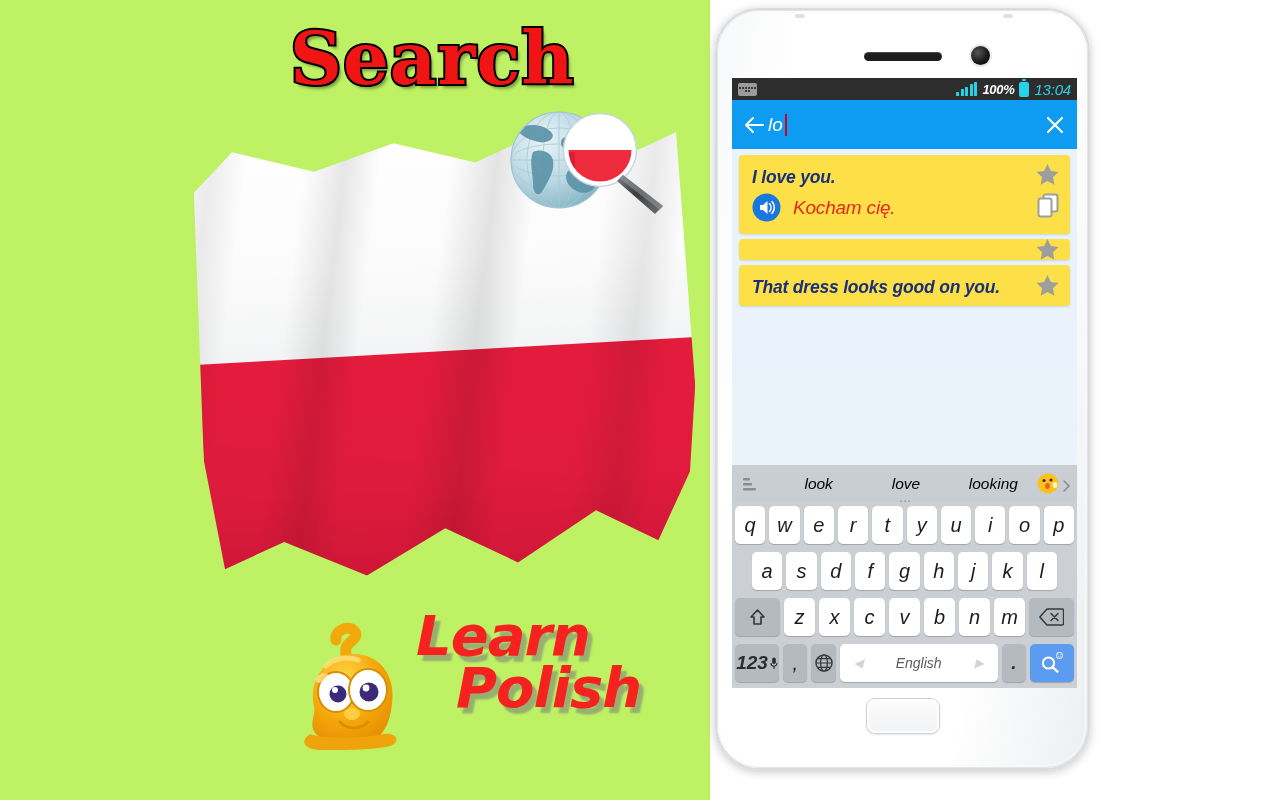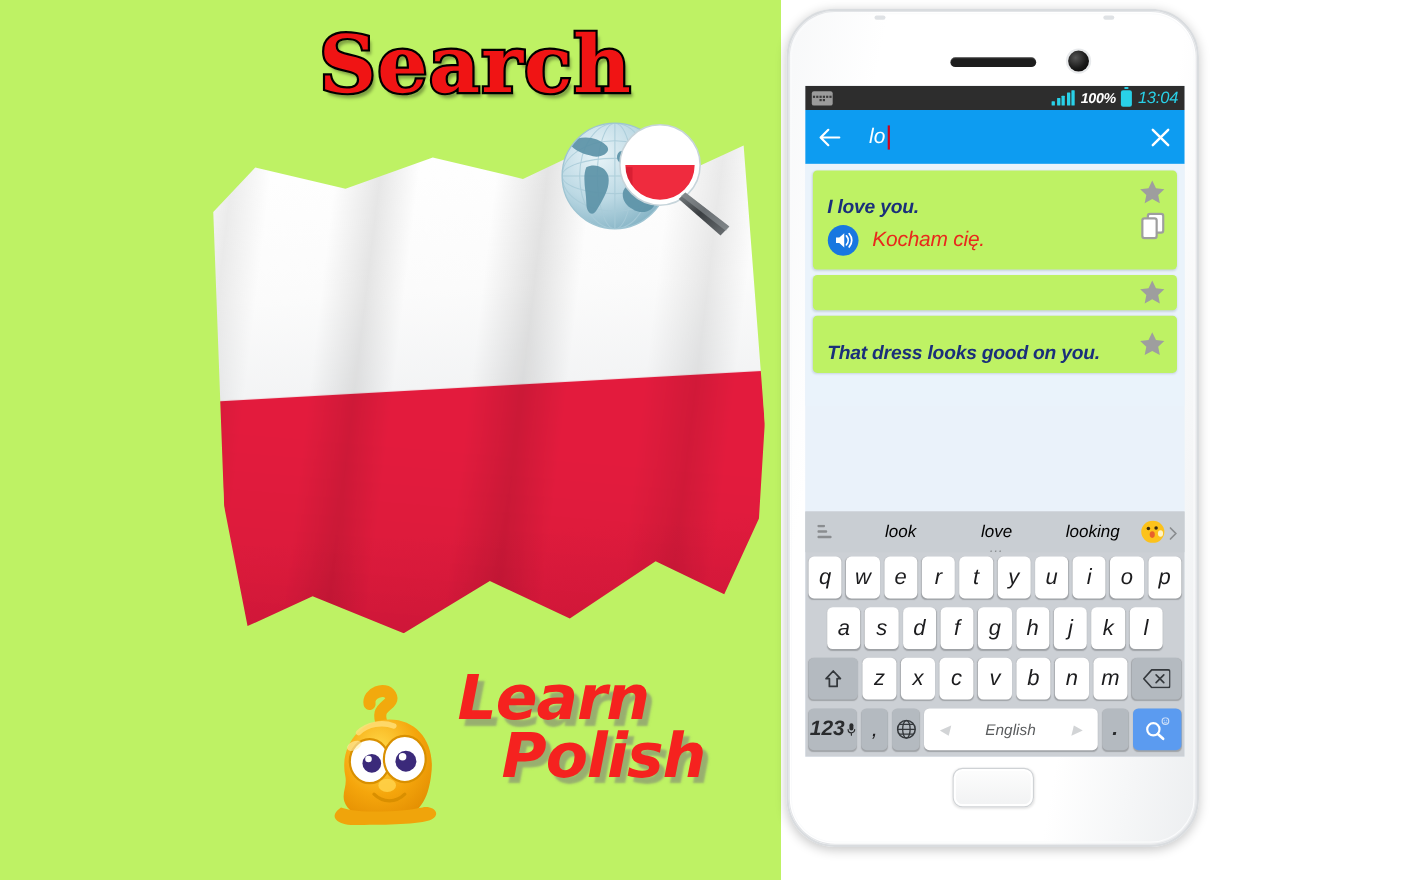--- a/index.html
+++ b/index.html
@@ -125,32 +125,32 @@
   .signal b{display:block;width:3px;background:#29d1e8;border-radius:.5px;}
   .pct{font-size:13px;color:#ffffff;font-weight:700;letter-spacing:-.3px;}
   .batt{width:10px;height:15px;border:0;border-radius:2px;background:#29d1e8;position:relative;}
   .batt:before{content:"";position:absolute;left:3px;top:-3px;width:4px;height:2px;background:#29d1e8;border-radius:1px;}
   .clock{font-size:15px;color:#29d1e8;font-weight:400;letter-spacing:-.2px;}
 
   
   .appbar{height:49px;background:#0d9cf1;display:flex;align-items:center;padding:0 10px;}
   .appbar .back{width:26px;height:26px;flex:0 0 auto;}
   .search-field{
-    flex:1;margin-left:22px;color:#fff;font-size:19px;display:flex;align-items:center;
+    flex:1;color:#fff;font-size:19px;display:flex;align-items:center;
     position:relative;
   }
   .caret{display:inline-block;width:2px;height:22px;background:#d0021b;margin-left:2px;}
   .appbar .clear{width:24px;height:24px;flex:0 0 auto;margin-left:6px;}
 
   
   .results{background:#eaf3fb;padding:6px 7px 0 7px;height:220px;box-sizing:border-box;}
   .card{
-    background:#bef264;border-radius:4px;margin-bottom:5px;
+    background:#fde047;border-radius:4px;margin-bottom:5px;
     box-shadow:0 1px 2px rgba(30,60,90,.16);
-    position:relative;padding:23px 46px 9px 13px;
+    position:relative;padding:12px 46px 9px 13px;
   }
   .card.big{padding-bottom:12px;}
   .en{
     color:#1a2f7a;font-size:17.5px;font-weight:700;line-height:1.15;
     letter-spacing:-.2px;
   }
   .tr-row{display:flex;align-items:center;margin-top:6px;gap:12px;}
   .speaker-ic{width:29px;height:29px;flex:0 0 auto;}
   .pl{color:#e8281c;font-size:19px;font-weight:400;letter-spacing:-.2px;}
   .star-ic{position:absolute;right:10px;top:8px;width:25px;height:24px;}

